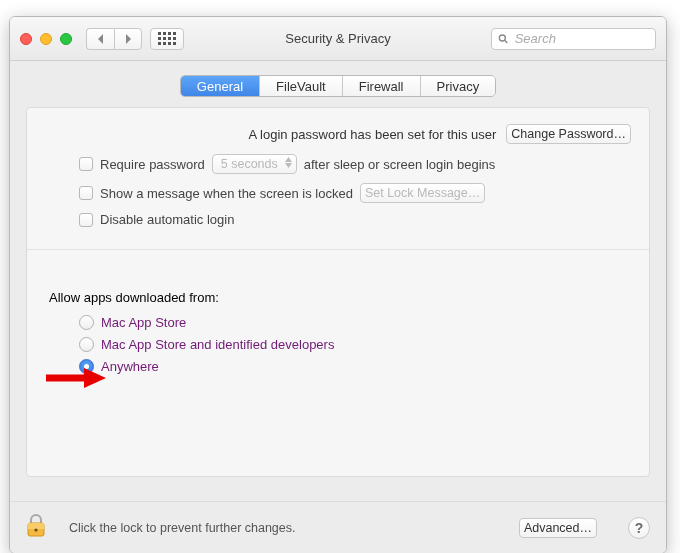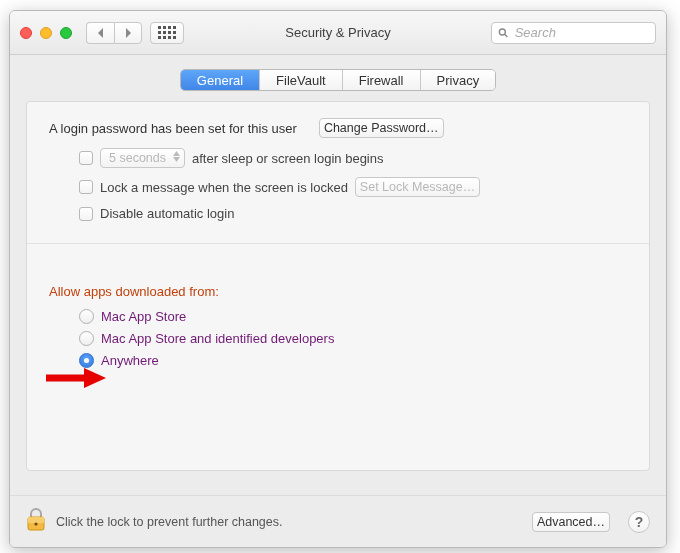--- a/index.html
+++ b/index.html
@@ -7,21 +7,21 @@
     font-family: -apple-system, "Helvetica Neue", Helvetica, Arial, sans-serif;
     font-size: 13px;
     color: #333;
     background: #fff;
     width: 680px;
     height: 553px;
     position: relative;
   }
   .window {
     position: absolute;
-    top: 10px; left: 9px;
+    top: 16px; left: 9px;
     width: 658px; height: 538px;
     background: linear-gradient(#ececec, #ececec);
     border: 1px solid #b8b8b8;
     border-radius: 6px;
     box-shadow: 0 4px 18px rgba(0,0,0,0.25);
     overflow: hidden;
   }
   .titlebar {
     height: 44px;
     background: linear-gradient(#f7f7f7,#e9e9e9);
@@ -120,22 +120,23 @@
     background: #f6f6f6;
     border: 1px solid #dadada;
     border-radius: 4px;
     padding: 16px 18px 20px 18px;
     height: 370px;
     position: relative;
   }
   .row1 {
     display: flex;
     align-items: center;
-    gap: 22px;
+    gap: 10px;
     margin-bottom: 10px;
+    justify-content: flex-end;
   }
   .macbtn {
     height: 20px;
     padding: 0 4px;
     background: linear-gradient(#ffffff,#f3f3f3);
     border: 1px solid #c8c8c8;
     border-radius: 4px;
     font-size: 12.5px;
     color: #333;
     display: inline-flex;
@@ -173,21 +174,21 @@
     position: absolute; right: 4px; top: 2px;
     display: flex; flex-direction: column; gap: 1px;
   }
   .select .chev svg { width: 7px; height: 5px; fill:#bbb; }
 
   .divider {
     height: 1px;
     background: #e2e2e2;
     margin: 22px -18px 18px -18px;
   }
-  .section-label { font-size: 13px; color: #c2410c; margin-bottom: 10px; }
+  .section-label { font-size: 13px; color: #000000; margin-bottom: 10px; }
   .radiogroup { margin-left: 34px; }
   .radrow {
     display: flex; align-items: center; gap: 7px;
     margin-bottom: 7px;
     font-size: 13px; color: #701a75;
   }
   .radio {
     width: 15px; height: 15px;
     border: 1px solid #b0b0b0;
     border-radius: 50%;
@@ -210,21 +211,21 @@
 
   .footer {
     position: absolute;
     bottom: 0; left: 0; right: 0;
     height: 52px;
     background: #ececec;
     border-top: 1px solid #dcdcdc;
     display: flex;
     align-items: center;
     padding: 0 16px;
-    gap: 10px;
+    gap: 23px;
   }
   .footer .msg { font-size: 12.5px; color: #555; }
   .helpbtn {
     width: 22px; height: 22px;
     border-radius: 50%;
     background: linear-gradient(#ffffff,#f3f3f3);
     border: 1px solid #c8c8c8;
     display: flex; align-items: center; justify-content: center;
     font-size: 14px; font-weight: 600;
     color: #6a6a6a;
@@ -306,36 +307,37 @@
     <div class="panel">
 
       <div class="row1" style="margin-left: 4px;">
         <span>A login password has been set for this user</span>
         <span class="macbtn">Change Password…</span>
       </div>
 
       <div class="indented">
         <div class="chkrow">
           <div class="checkbox"></div>
+          <span>Require password</span>
           <span class="select">
             <span>5 seconds</span>
             <span class="chev">
               <svg viewBox="0 0 7 5">
                   <path d="M0 5 L3.5 0 L7 5 Z"></path>
                 </svg>
               <svg viewBox="0 0 7 5">
                   <path d="M0 0 L3.5 5 L7 0 Z"></path>
                 </svg>
             </span>
           </span>
           <span>after sleep or screen login begins</span>
         </div>
         <div class="chkrow">
           <div class="checkbox"></div>
-          <span>Lock a message when the screen is locked</span>
+          <span>Show a message when the screen is locked</span>
           <span class="macbtn disabled">Set Lock Message…</span>
         </div>
         <div class="chkrow">
           <div class="checkbox"></div>
           <span>Disable automatic login</span>
         </div>
       </div>
 
       <div class="divider"></div>
 

